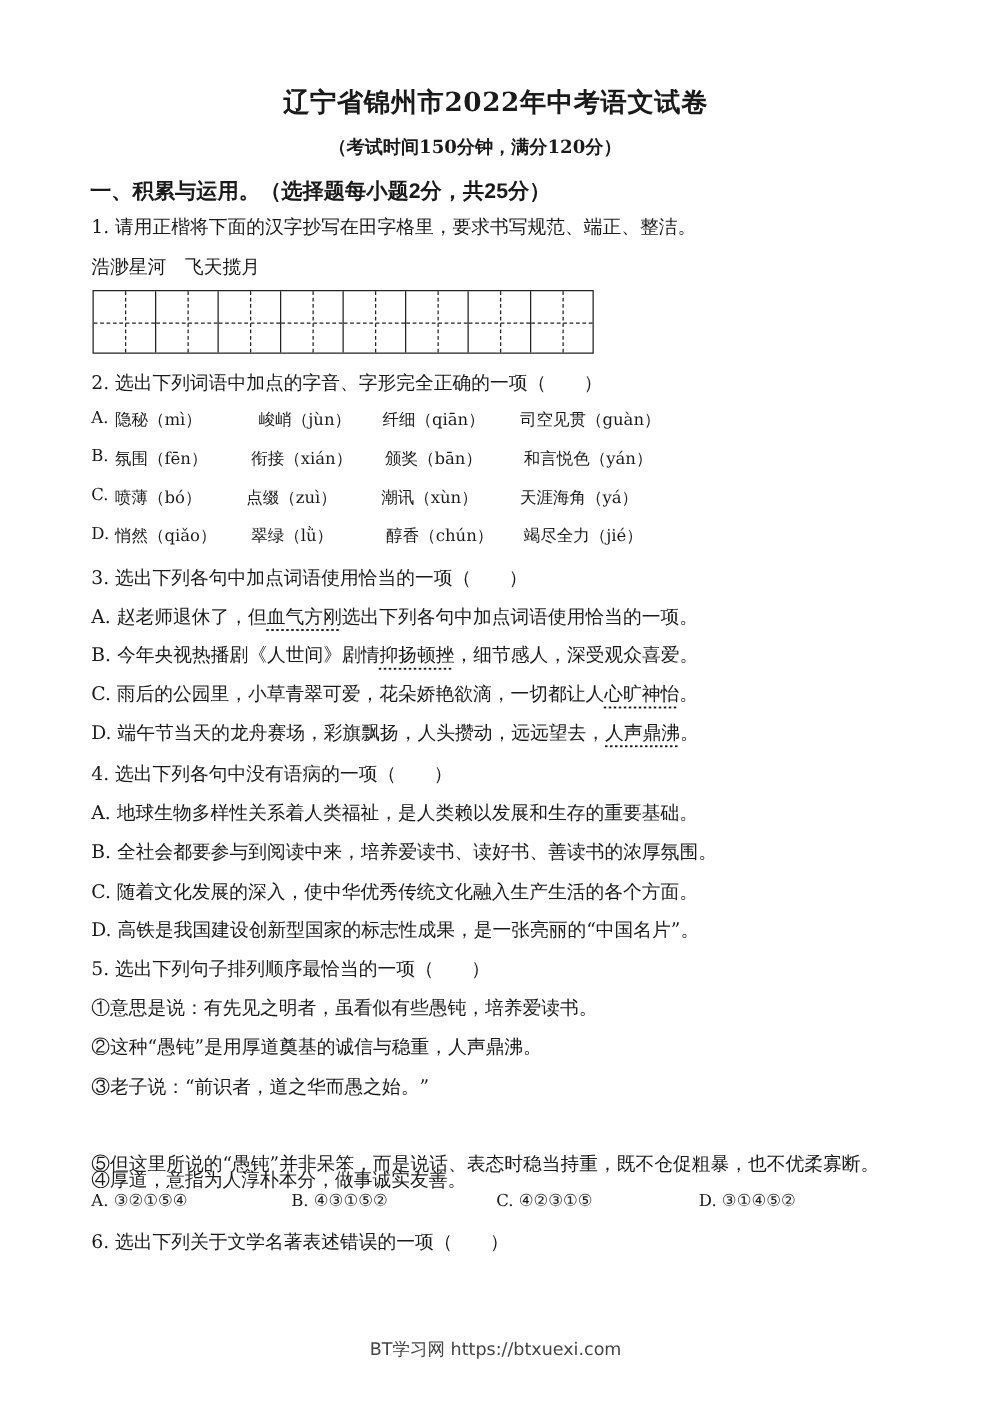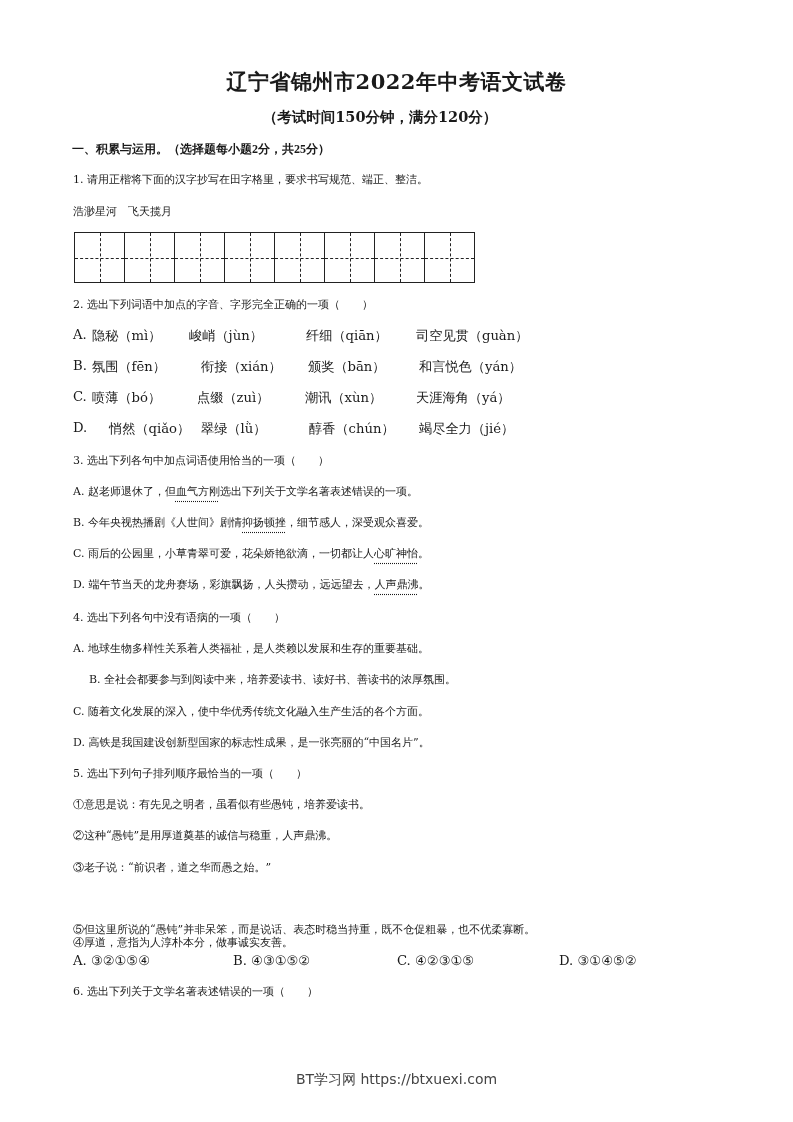--- a/index.html
+++ b/index.html
@@ -1,22 +1,22 @@
 <!DOCTYPE html>
 <html><head>
 <meta charset="utf-8">
 <style>
   html, body { margin:0; padding:0; background:#ffffff; }
   body { width:793px; height:1122px; position:relative; overflow:hidden;
          font-family:"DejaVu Serif","Liberation Serif",serif; color:#1a1a1a; }
   .abs { position:absolute; white-space:nowrap; }
   .title { left:0; width:793px; top:68px; text-align:center; font-size:21px; font-weight:bold; letter-spacing:0.5px; }
   .subtitle { left:0; width:760px; top:108px; text-align:center; font-size:14.5px; font-weight:bold; }
-  .section { left:72px; top:141px; font-size:12px; font-weight:bold; font-family:Liberation Serif, serif; }
-  .line { left:73px; font-size:11px; }
+  .section { left:72px; top:141px; font-size:17px; font-weight:bold; font-family:Liberation Sans, sans-serif; }
+  .line { left:73px; font-size:15px; }
   .grid { position:absolute; left:74px; top:232px; display:flex; border:1.5px solid #222; }
   .cell { width:49px; height:49px; position:relative; border-right:1.5px solid #222; box-sizing:content-box; }
   .cell:last-child { border-right:none; }
   .cell .v { position:absolute; left:50%; top:0; bottom:0; border-left:1.5px dashed #222; }
   .cell .h { position:absolute; top:50%; left:0; right:0; border-top:1.5px dashed #222; }
   .opt-row { position:absolute; left:73px; font-size:13.2px; }
   .opt-row span.col { position:absolute; white-space:nowrap; top:0; }
   .footer { left:0; width:793px; top:1071px; text-align:center; font-size:14px; color:#444;
             font-family:"DejaVu Sans","Liberation Sans",sans-serif; }
 </style>
@@ -61,63 +61,63 @@
   <div class="cell">
       <div class="v"></div>
       <div class="h"></div>
     </div>
 </div>
 
 <div class="abs line" style="top:297px;">2. 选出下列词语中加点的字音、字形完全正确的一项（　　）</div>
 <div class="opt-row" style="top:327px;">
   <span class="col" style="left:0">A.</span>
   <span class="col" style="left:19px">隐秘（mì）</span>
-  <span class="col" style="left:116px">峻峭（jùn）</span>
+  <span class="col" style="left:134px">峻峭（jùn）</span>
   <span class="col" style="left:233px">纤细（qiān）</span>
   <span class="col" style="left:343px">司空见贯（guàn）</span>
 </div>
 <div class="opt-row" style="top:358px;">
   <span class="col" style="left:0">B.</span>
   <span class="col" style="left:19px">氛围（fēn）</span>
   <span class="col" style="left:128px">衔接（xián）</span>
   <span class="col" style="left:235px">颁奖（bān）</span>
   <span class="col" style="left:346px">和言悦色（yán）</span>
 </div>
 <div class="opt-row" style="top:389px;">
   <span class="col" style="left:0">C.</span>
   <span class="col" style="left:19px">喷薄（bó）</span>
   <span class="col" style="left:124px">点缀（zuì）</span>
   <span class="col" style="left:232px">潮讯（xùn）</span>
   <span class="col" style="left:343px">天涯海角（yá）</span>
 </div>
 <div class="opt-row" style="top:420px;">
   <span class="col" style="left:0">D.</span>
-  <span class="col" style="left:36px">悄然（qiǎo）</span>
+  <span class="col" style="left:19px">悄然（qiǎo）</span>
   <span class="col" style="left:128px">翠绿（lǜ）</span>
   <span class="col" style="left:236px">醇香（chún）</span>
   <span class="col" style="left:346px">竭尽全力（jié）</span>
 </div>
 
 <div class="abs line" style="top:453px;text-align:center;">3. 选出下列各句中加点词语使用恰当的一项（　　）</div>
 <div class="abs line" style="top:484px;">
-  <span>A. 赵老师退休了，但</span><span class="emph-word" style="text-decoration:underline dotted;text-underline-offset:6px;">血气方刚</span><span>选出下列关于文学名著表述错误的一项。</span>
+  <span>A. 赵老师退休了，但</span><span class="emph-word" style="text-decoration:underline dotted;text-underline-offset:6px;">血气方刚</span><span>选出下列各句中加点词语使用恰当的一项。</span>
 </div>
 <div class="abs line" style="top:515px;">
   <span>B. 今年央视热播剧《人世间》剧情</span><span style="text-decoration:underline dotted;text-underline-offset:6px;">抑扬顿挫</span><span>，细节感人，深受观众喜爱。</span>
 </div>
 <div class="abs line" style="top:546px;">
   <span>C. 雨后的公园里，小草青翠可爱，花朵娇艳欲滴，一切都让人</span><span style="text-decoration:underline dotted;text-underline-offset:6px;">心旷神怡</span><span>。</span>
 </div>
 <div class="abs line" style="top:577px;">
   <span>D. 端午节当天的龙舟赛场，彩旗飘扬，人头攒动，远远望去，</span><span style="text-decoration:underline dotted;text-underline-offset:6px;">人声鼎沸</span><span>。</span>
 </div>
 
 <div class="abs line" style="top:610px;">4. 选出下列各句中没有语病的一项（　　）</div>
 <div class="abs line" style="top:641px;">A. 地球生物多样性关系着人类福祉，是人类赖以发展和生存的重要基础。</div>
-<div class="abs line" style="top:672px;margin-left:16px;">B. 全社会都要参与到阅读中来，培养爱读书、读好书、善读书的浓厚氛围。</div>
+<div class="abs line" style="top:672px;">B. 全社会都要参与到阅读中来，培养爱读书、读好书、善读书的浓厚氛围。</div>
 <div class="abs line" style="top:704px;">C. 随着文化发展的深入，使中华优秀传统文化融入生产生活的各个方面。</div>
 <div class="abs line" style="top:735px;">D. 高铁是我国建设创新型国家的标志性成果，是一张亮丽的“中国名片”。</div>
 
 <div class="abs line" style="top:766px;">5. 选出下列句子排列顺序最恰当的一项（　　）</div>
 <div class="abs line" style="top:797px;">①意思是说：有先见之明者，虽看似有些愚钝，培养爱读书。</div>
 <div class="abs line" style="top:828px;">②这种“愚钝”是用厚道奠基的诚信与稳重，人声鼎沸。</div>
 <div class="abs line" style="top:860px;">③老子说：“前识者，道之华而愚之始。”</div>
 <div class="abs line" style="top:891px;margin-top:44px;">④厚道，意指为人淳朴本分，做事诚实友善。</div>
 <div class="abs line" style="top:922px;">⑤但这里所说的“愚钝”并非呆笨，而是说话、表态时稳当持重，既不仓促粗暴，也不优柔寡断。</div>
 <div class="opt-row" style="top:953px;">

